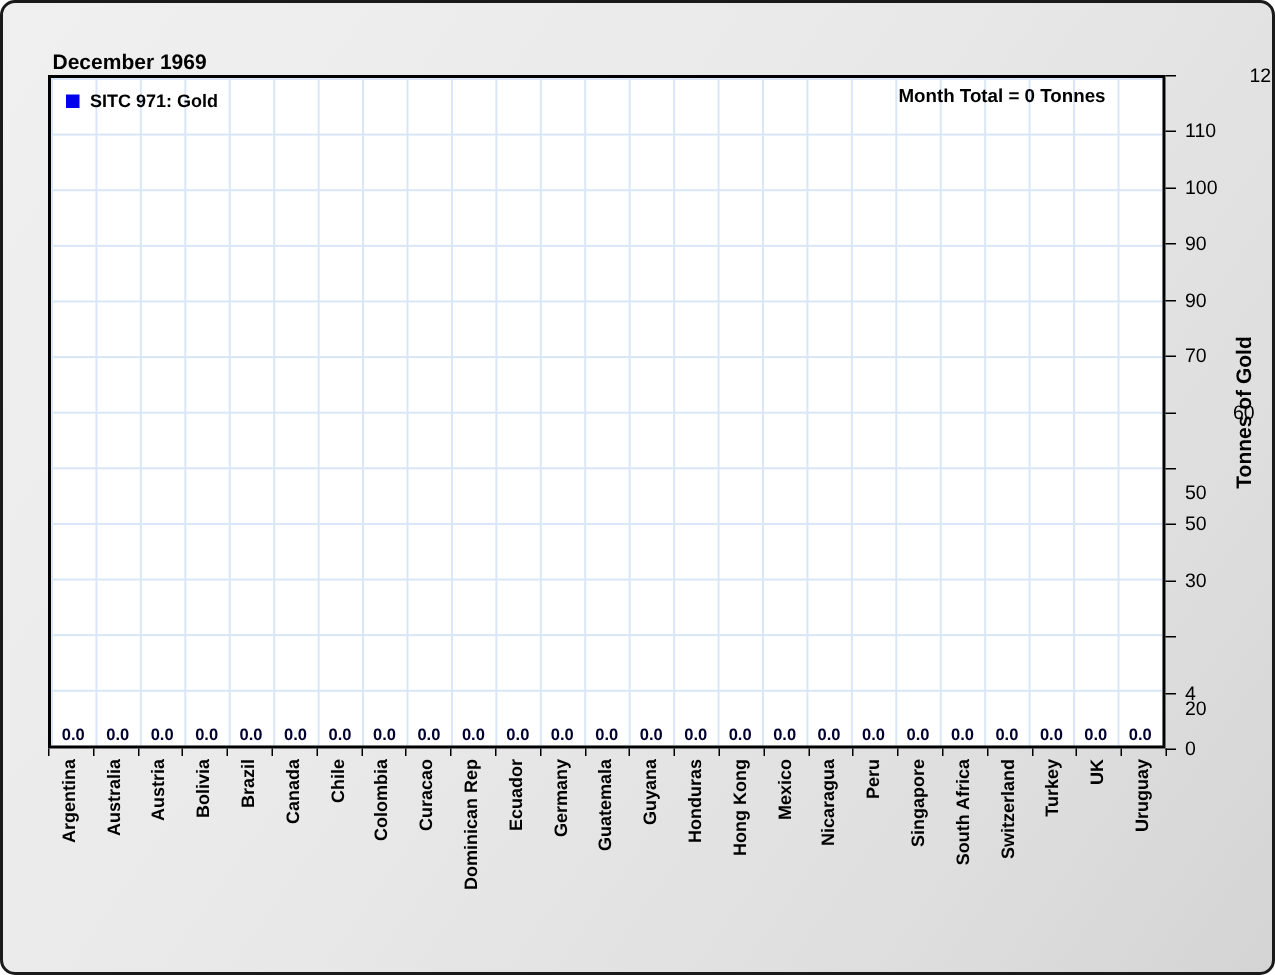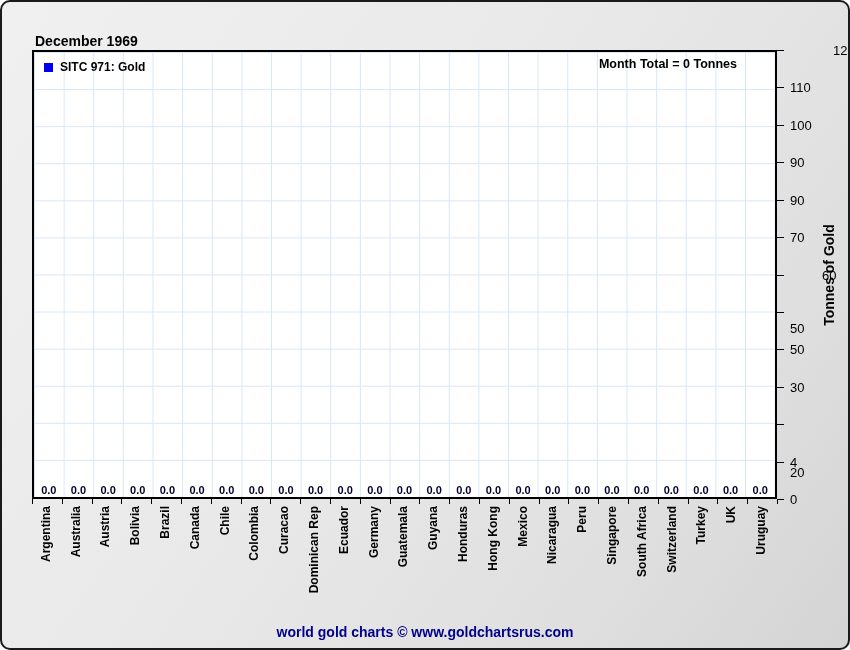--- a/index.html
+++ b/index.html
@@ -308,15 +308,14 @@
         <span>Turkey</span>
       </div>
       <div class="x-cell">
         <span>UK</span>
       </div>
       <div class="x-cell">
         <span>Uruguay</span>
       </div>
     </div>
 
-  <div class="footer">world gold charts © www.goldchartsrus.com</div>
 
 </div>
 
 </body></html>

